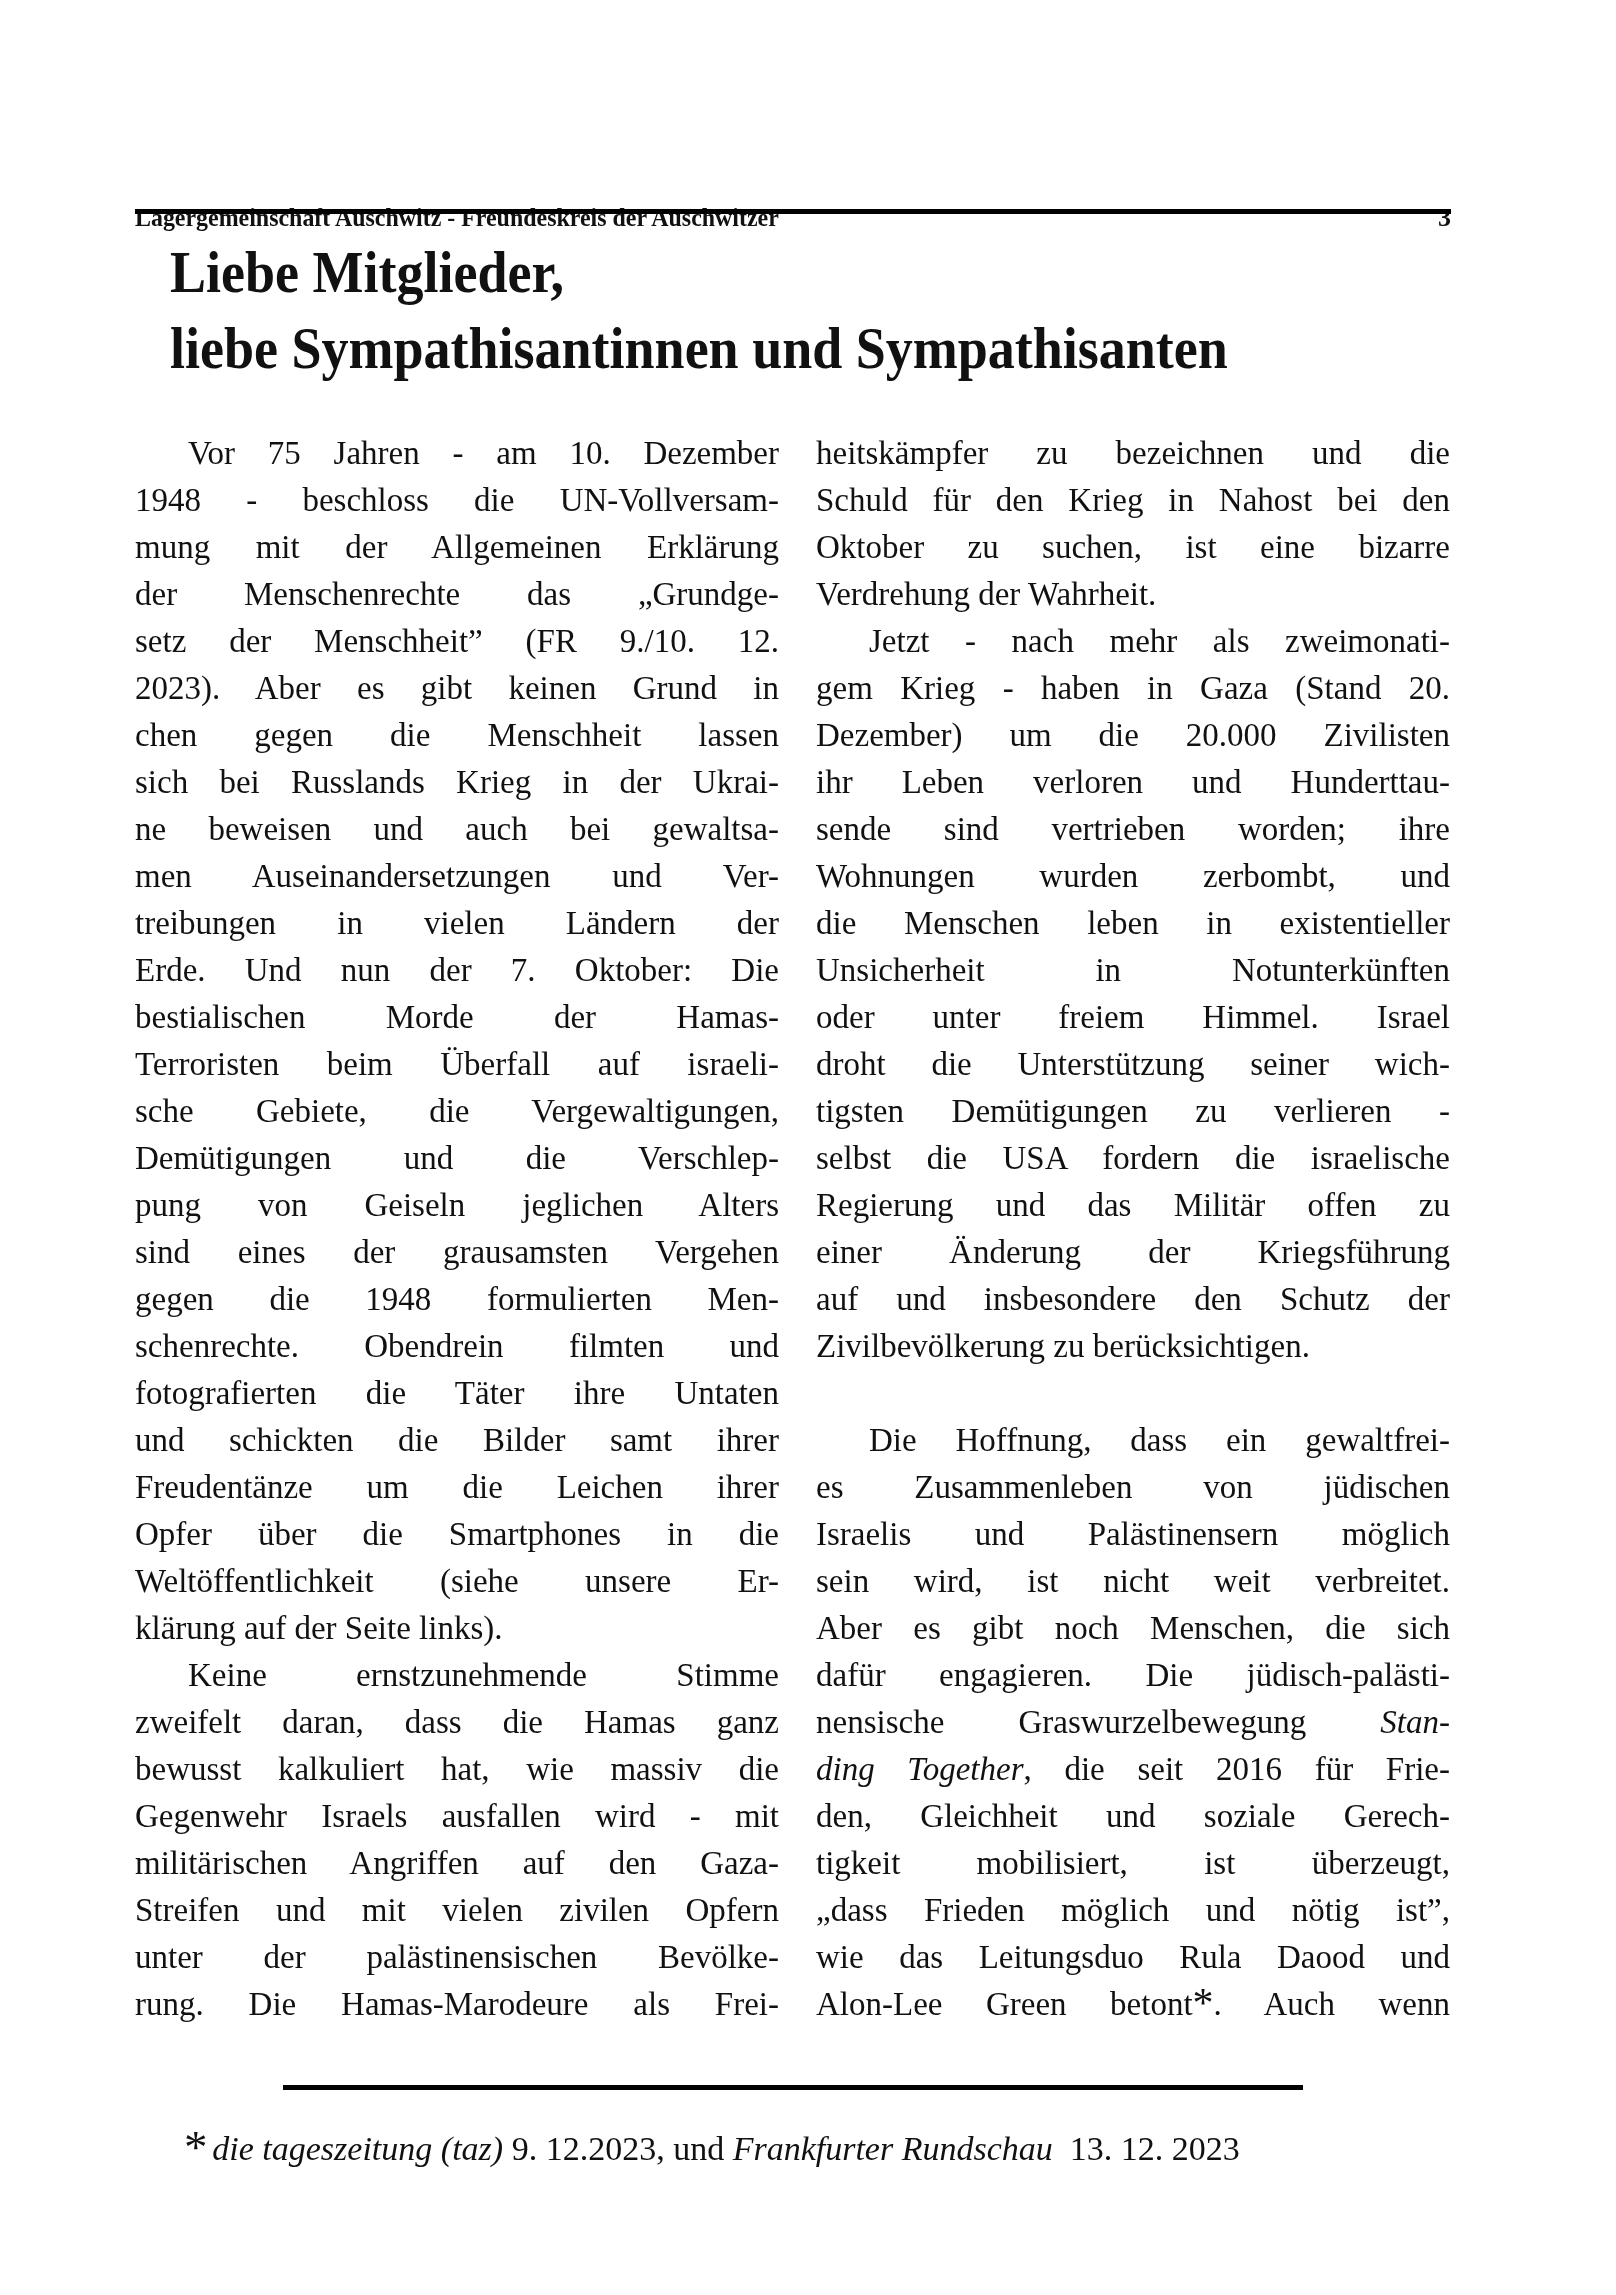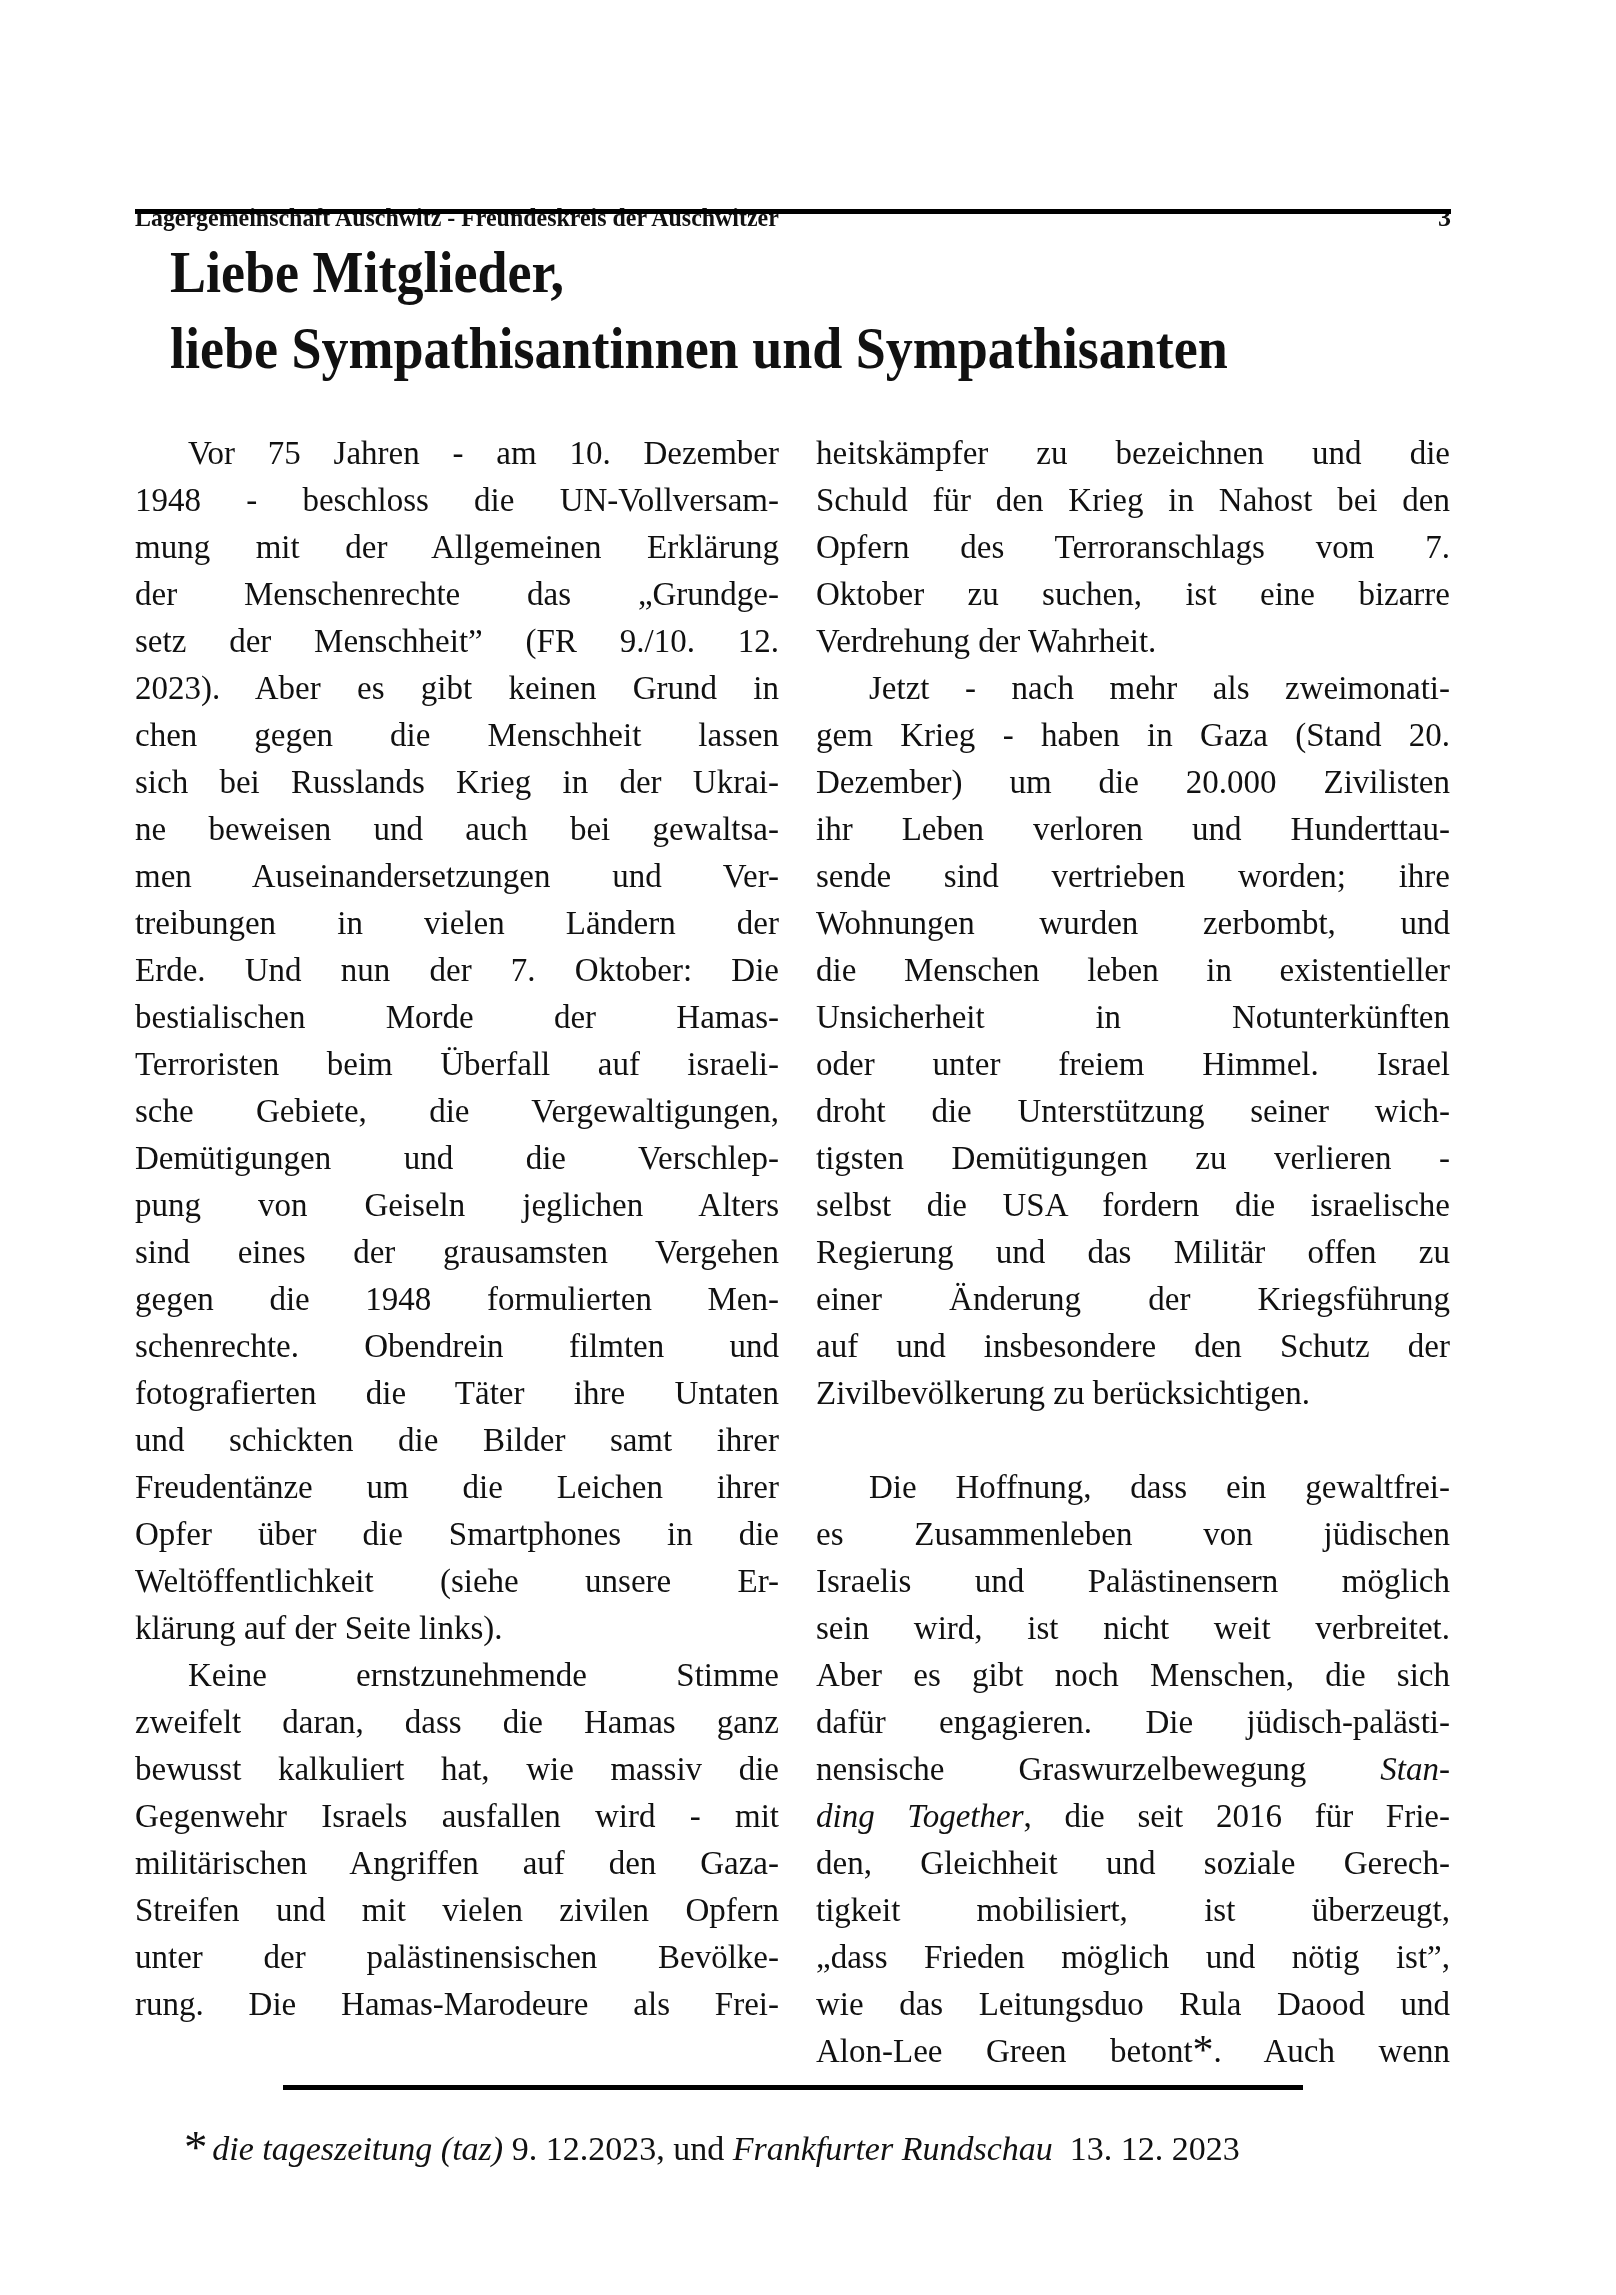--- a/index.html
+++ b/index.html
@@ -74,21 +74,20 @@
     <div class="line"><span class="fit"><span>bewusst kalkuliert hat, wie massiv die</span></span></div>
     <div class="line"><span class="fit"><span>Gegenwehr Israels ausfallen wird - mit</span></span></div>
     <div class="line"><span class="fit"><span>militärischen Angriffen auf den Gaza-</span></span></div>
     <div class="line"><span class="fit"><span>Streifen und mit vielen zivilen Opfern</span></span></div>
     <div class="line"><span class="fit"><span>unter der palästinensischen Bevölke-</span></span></div>
     <div class="line"><span class="fit"><span>rung. Die Hamas-Marodeure als Frei-</span></span></div>
   </div>
 <div class="column col-right" id="col-right">
     <div class="line"><span class="fit"><span>heitskämpfer zu bezeichnen und die</span></span></div>
     <div class="line"><span class="fit"><span>Schuld für den Krieg in Nahost bei den</span></span></div>
-    <div class="line"><span class="fit"><span>Opfern des Terroranschlags vom 7.</span></span></div>
     <div class="line"><span class="fit"><span>Oktober zu suchen, ist eine bizarre</span></span></div>
     <div class="line last"><span class="fit"><span>Verdrehung der Wahrheit.</span></span></div>
     <div class="line indent"><span class="fit"><span>Jetzt - nach mehr als zweimonati-</span></span></div>
     <div class="line"><span class="fit"><span>gem Krieg - haben in Gaza (Stand 20.</span></span></div>
     <div class="line"><span class="fit"><span>Dezember) um die 20.000 Zivilisten</span></span></div>
     <div class="line"><span class="fit"><span>ihr Leben verloren und Hunderttau-</span></span></div>
     <div class="line"><span class="fit"><span>sende sind vertrieben worden; ihre</span></span></div>
     <div class="line"><span class="fit"><span>Wohnungen wurden zerbombt, und</span></span></div>
     <div class="line"><span class="fit"><span>die Menschen leben in existentieller</span></span></div>
     <div class="line"><span class="fit"><span>Unsicherheit in Notunterkünften</span></span></div>

